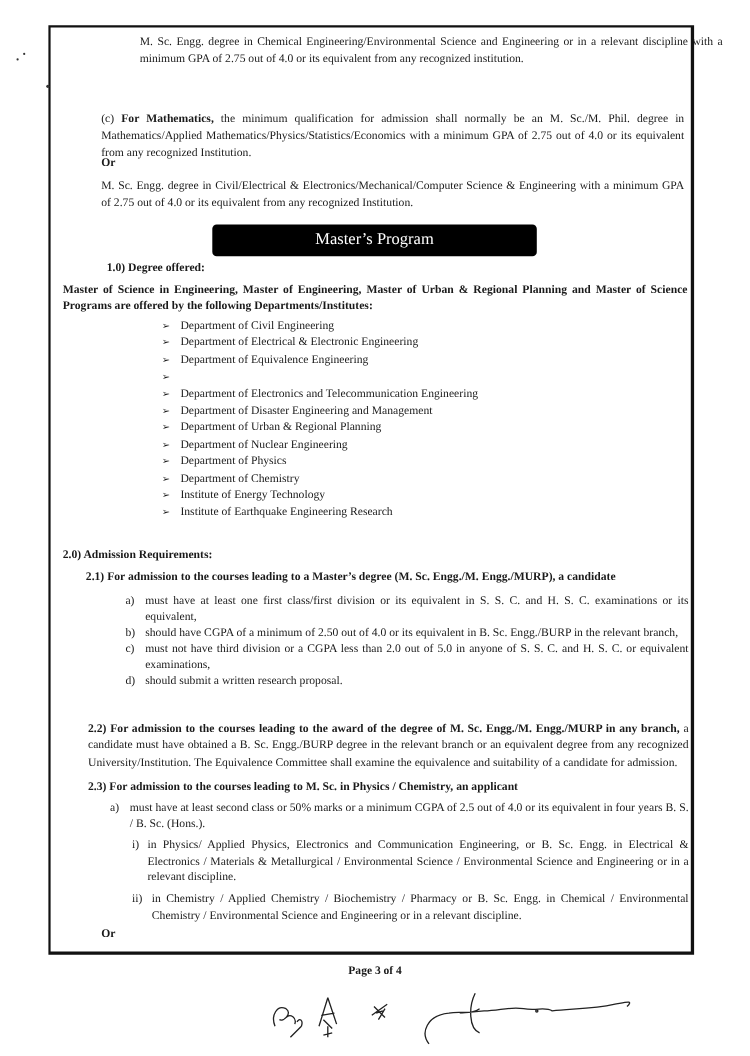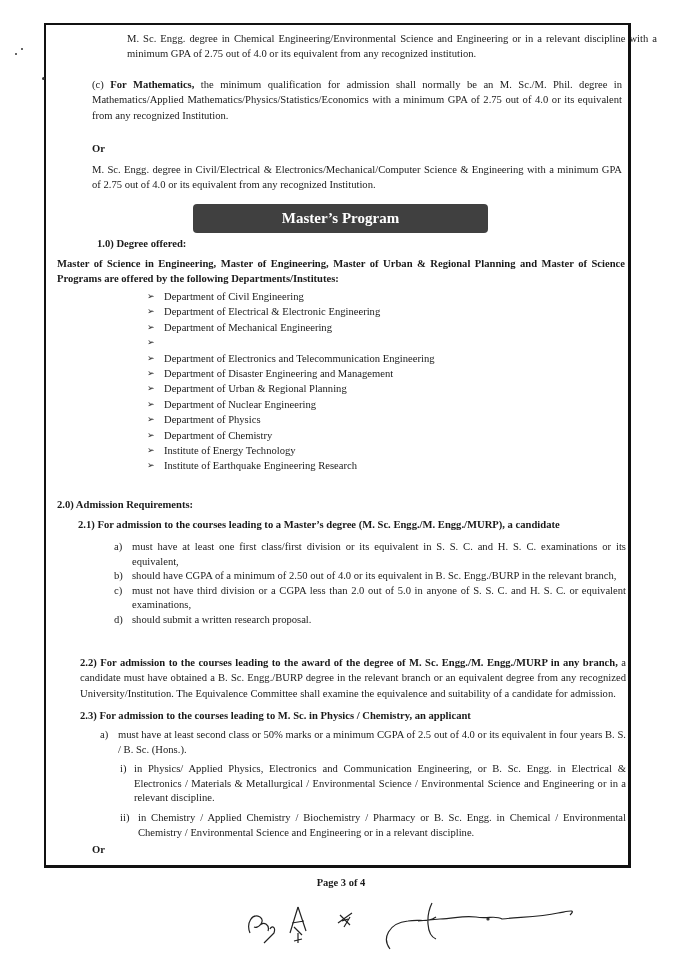--- a/index.html
+++ b/index.html
@@ -12,21 +12,21 @@
     border: 2px solid #111; border-bottom-width: 3px; border-right-width: 3px;
     box-sizing: border-box;
   }
   .stray { position: absolute; background: #333; border-radius: 50%; }
   .t { position: absolute; font-size: 10.6px; line-height: 15.4px; margin: 0; }
   .j { text-align: justify; text-align-last: left; }
   .b { font-weight: bold; }
   .center { text-align: left; }
   .banner {
     position: absolute; left: 193px; top: 204px; width: 295px; height: 29px;
-    background: #404040; border-radius: 4px; color: #fff; font-weight: bold;
+    background: #000000; border-radius: 4px; color: #fff; font-weight: normal;
     font-size: 15px; line-height: 29px; text-align: center;
   }
   .dept-list { position: absolute; left: 147px; top: 289px; margin: 0; padding: 0; list-style: none; }
   .dept-list li { font-size: 10.6px; line-height: 15.4px; display: flex; }
   .dept-list .arrow { width: 17px; font-size: 9px; }
   .sublist { position: absolute; margin: 0; padding: 0; list-style: none; }
   .sublist li { display: flex; font-size: 10.6px; line-height: 14.6px; }
   .sublist .lbl { width: 18px; flex: none; }
   .sublist .txt { flex: 1; text-align: justify; text-align-last: left; }
   .footer { position: absolute; left: 0; width: 682px; top: 877px; text-align: center; font-weight: bold; font-size: 10.5px; }
@@ -35,21 +35,21 @@
 </head>
 <body>
 
 <div class="frame"></div>
 <div class="stray" style="left:15px;top:53px;width:2px;height:2px;"></div>
 <div class="stray" style="left:21px;top:48px;width:2px;height:2px;"></div>
 <div class="stray" style="left:42px;top:77px;width:3px;height:3px;"></div>
 
 <p class="t j" style="left:92px;top:31px;width:530px;margin-left:35px;">M. Sc. Engg. degree in Chemical Engineering/Environmental Science and Engineering or in a relevant discipline with a minimum GPA of 2.75 out of 4.0 or its equivalent from any recognized institution.</p>
 
-<p class="t j" style="left:92px;top:77px;width:530px;">
+<p class="t j" style="left:92px;top:101px;width:530px;">
   <span>(c)</span>
   <span class="b">For Mathematics,</span><span> the minimum qualification for admission shall normally be an M. Sc./M. Phil. degree in Mathematics/Applied Mathematics/Physics/Statistics/Economics with a minimum GPA of 2.75 out of 4.0 or its equivalent from any recognized Institution.</span>
 </p>
 <p class="t b center" style="left:92px;top:141px;width:530px;">Or</p>
 <p class="t j" style="left:92px;top:162px;width:530px;">M. Sc. Engg. degree in Civil/Electrical &amp; Electronics/Mechanical/Computer Science &amp; Engineering with a minimum GPA of 2.75 out of 4.0 or its equivalent from any recognized Institution.</p>
 
 <div class="banner">Master’s Program</div>
 
 <p class="t b" style="left:57px;top:236px;margin-left:40px;">1.0) Degree offered:</p>
 <p class="t b j" style="left:57px;top:256px;width:568px;">Master of Science in Engineering, Master of Engineering, Master of Urban &amp; Regional Planning and Master of Science Programs are offered by the following Departments/Institutes:</p>
@@ -58,21 +58,21 @@
     <li>
       <span class="arrow">➢</span>
       <span>Department of Civil Engineering</span>
     </li>
     <li>
       <span class="arrow">➢</span>
       <span>Department of Electrical &amp; Electronic Engineering</span>
     </li>
     <li>
       <span class="arrow">➢</span>
-      <span>Department of Mechanical Engineering</span>
+      <span>Department of Equivalence Engineering</span>
     </li>
     <li>
       <span class="arrow">➢</span>
     </li>
     <li>
       <span class="arrow">➢</span>
       <span>Department of Electronics and Telecommunication Engineering</span>
     </li>
     <li>
       <span class="arrow">➢</span>

